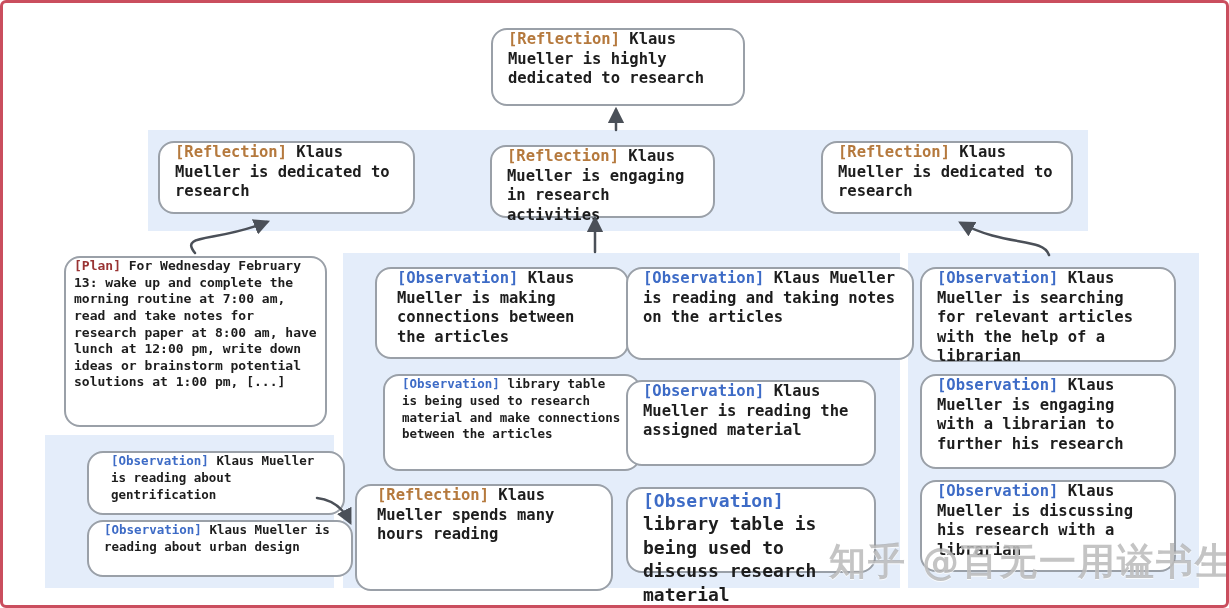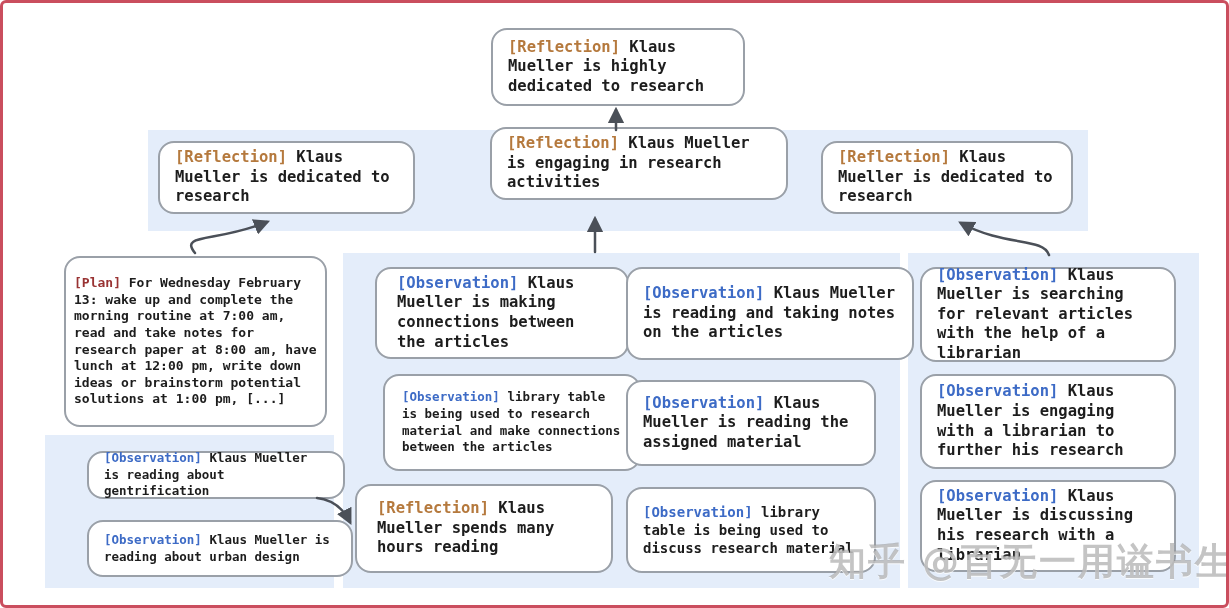--- a/index.html
+++ b/index.html
@@ -6,26 +6,26 @@
   html,body { background:#ffffff; }
   body { font-family:"DejaVu Sans Mono","Liberation Mono",monospace; }
   .frame {
     position:relative; width:1229px; height:608px; background:#fff;
     border:3px solid var(--frame-border,#ca4e5e); border-radius:6px; overflow:hidden;
   }
   .band { position:absolute; background:var(--band-bg,#e4edfa); z-index:1; }
   .node {
     position:absolute; z-index:3; background:#ffffff;
     border:2px solid var(--box-border,#9aa0a8); border-radius:16px;
-    display:flex; flex-direction:column; justify-content:center;
+    display:flex; flex-direction:column; 
     color:var(--body-text,#1d1d1d); font-weight:700;
   }
   .node p { white-space:normal; }
   .fz-main  { font-size:15.5px; line-height:1.26; }
-  .fz-mid   { font-size:14px;   line-height:1.30; }
+  .fz-mid   { font-size:18px;   line-height:1.30; }
   .fz-small { font-size:12.5px; line-height:1.34;margin-left:28px; }
   .fz-plan  { font-size:13px;   line-height:1.28; }
   .t-refl { color:var(--reflection-tag,#b5793d); }
   .t-obs  { color:var(--observation-tag,#3d6bc6); }
   .t-plan { color:var(--plan-tag,#993333); }
   svg.arrows { position:absolute; left:0; top:0; z-index:6; pointer-events:none; }
   .watermark {
     position:absolute; left:826px; top:534px; z-index:9;
     font-family:"DejaVu Sans","Liberation Sans",sans-serif;
     font-size:37px; font-weight:700; letter-spacing:2px; white-space:nowrap;
@@ -42,45 +42,45 @@
   <div class="band" style="left:340px;top:250px;width:557px;height:335px"></div>
   <div class="band" style="left:905px;top:250px;width:291px;height:335px"></div>
 
   <div class="node fz-main" style="left:488px;top:25px;width:254px;height:78px;padding:0 15px">
     <p><span class="t-refl">[Reflection]</span> <span>Klaus Mueller is highly dedicated to research</span></p>
   </div>
 
   <div class="node fz-main" style="left:155px;top:138px;width:257px;height:73px;padding:0 15px">
     <p><span class="t-refl">[Reflection]</span> <span>Klaus Mueller is dedicated to research</span></p>
   </div>
-  <div class="node fz-main" style="left:487px;top:124px;width:298px;height:73px;padding:0 15px">
+  <div class="node fz-main" style="left:487px;top:142px;width:225px;height:73px;padding:0 15px">
     <p><span class="t-refl">[Reflection]</span> <span>Klaus Mueller is engaging in research activities</span></p>
   </div>
   <div class="node fz-main" style="left:818px;top:138px;width:252px;height:73px;padding:0 15px">
     <p><span class="t-refl">[Reflection]</span> <span>Klaus Mueller is dedicated to research</span></p>
   </div>
 
   <div class="node fz-plan" style="left:61px;top:253px;width:263px;height:171px;padding:0 8px">
     <p><span class="t-plan">[Plan]</span> <span>For Wednesday February 13: wake up and complete the morning routine at 7:00 am, read and take notes for research paper at 8:00 am, have lunch at 12:00 pm, write down ideas or brainstorm potential solutions at 1:00 pm, [...]</span></p>
   </div>
 
-  <div class="node fz-small" style="left:56px;top:448px;width:258px;height:48px;padding:0 15px">
+  <div class="node fz-small" style="left:56px;top:448px;width:258px;height:64px;padding:0 22px">
     <p><span class="t-obs">[Observation]</span> <span>Klaus Mueller is reading about gentrification</span></p>
   </div>
   <div class="node fz-small" style="left:56px;top:517px;width:266px;height:57px;padding:0 15px">
     <p><span class="t-obs">[Observation]</span> <span>Klaus Mueller is reading about urban design</span></p>
   </div>
 
   <div class="node fz-main" style="left:372px;top:264px;width:254px;height:92px;padding:0 20px">
     <p><span class="t-obs">[Observation]</span> <span>Klaus Mueller is making connections between the articles</span></p>
   </div>
   <div class="node fz-small" style="left:352px;top:371px;width:258px;height:97px;padding:0 17px">
     <p><span class="t-obs">[Observation]</span> <span>library table is being used to research material and make connections between the articles</span></p>
   </div>
-  <div class="node fz-main" style="left:352px;top:481px;width:258px;height:89px;padding:0 20px">
+  <div class="node fz-main" style="left:352px;top:481px;width:258px;height:107px;padding:0 20px">
     <p><span class="t-refl">[Reflection]</span> <span>Klaus Mueller spends many hours reading</span></p>
   </div>
 
   <div class="node fz-main" style="left:623px;top:264px;width:288px;height:93px;padding:0 15px">
     <p><span class="t-obs">[Observation]</span> <span>Klaus Mueller is reading and taking notes on the articles</span></p>
   </div>
   <div class="node fz-main" style="left:623px;top:377px;width:250px;height:86px;padding:0 15px">
     <p><span class="t-obs">[Observation]</span> <span>Klaus Mueller is reading the assigned material</span></p>
   </div>
   <div class="node fz-mid" style="left:623px;top:484px;width:250px;height:86px;padding:0 15px">

